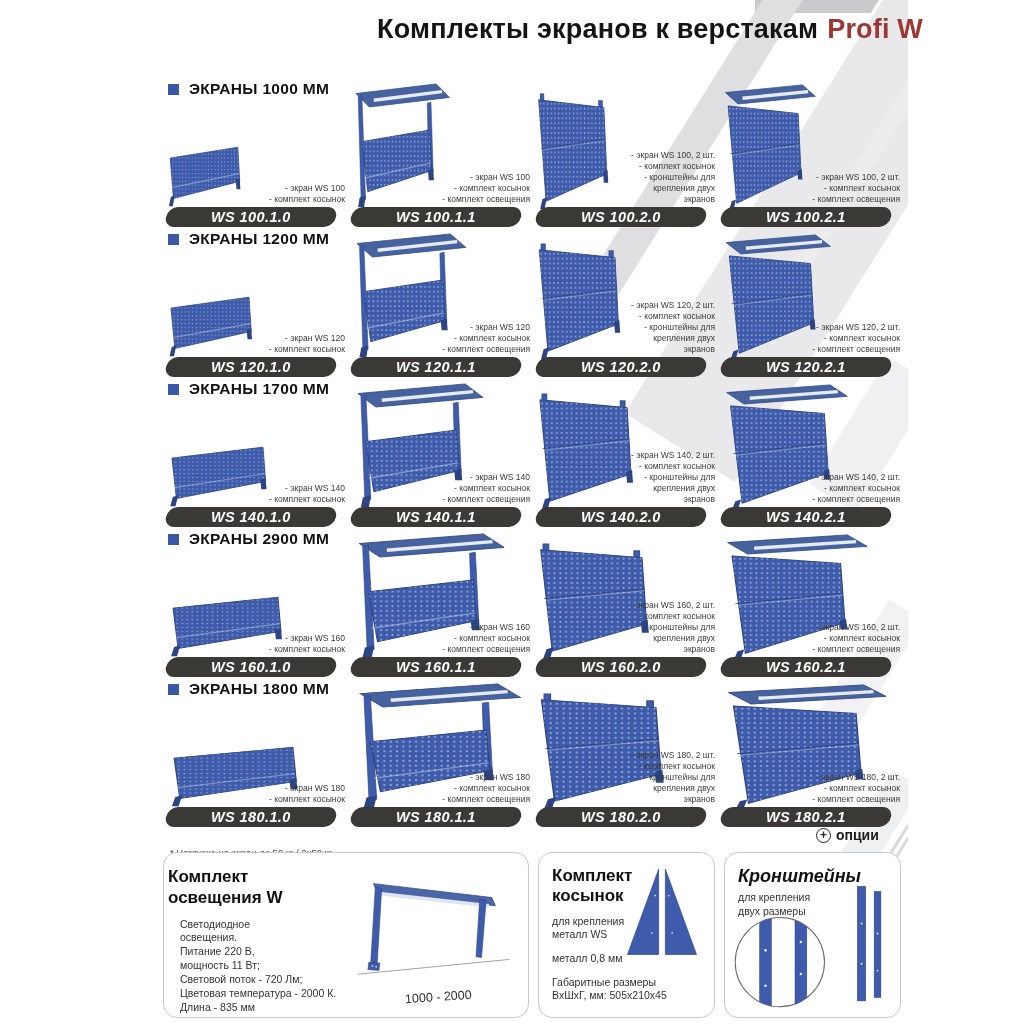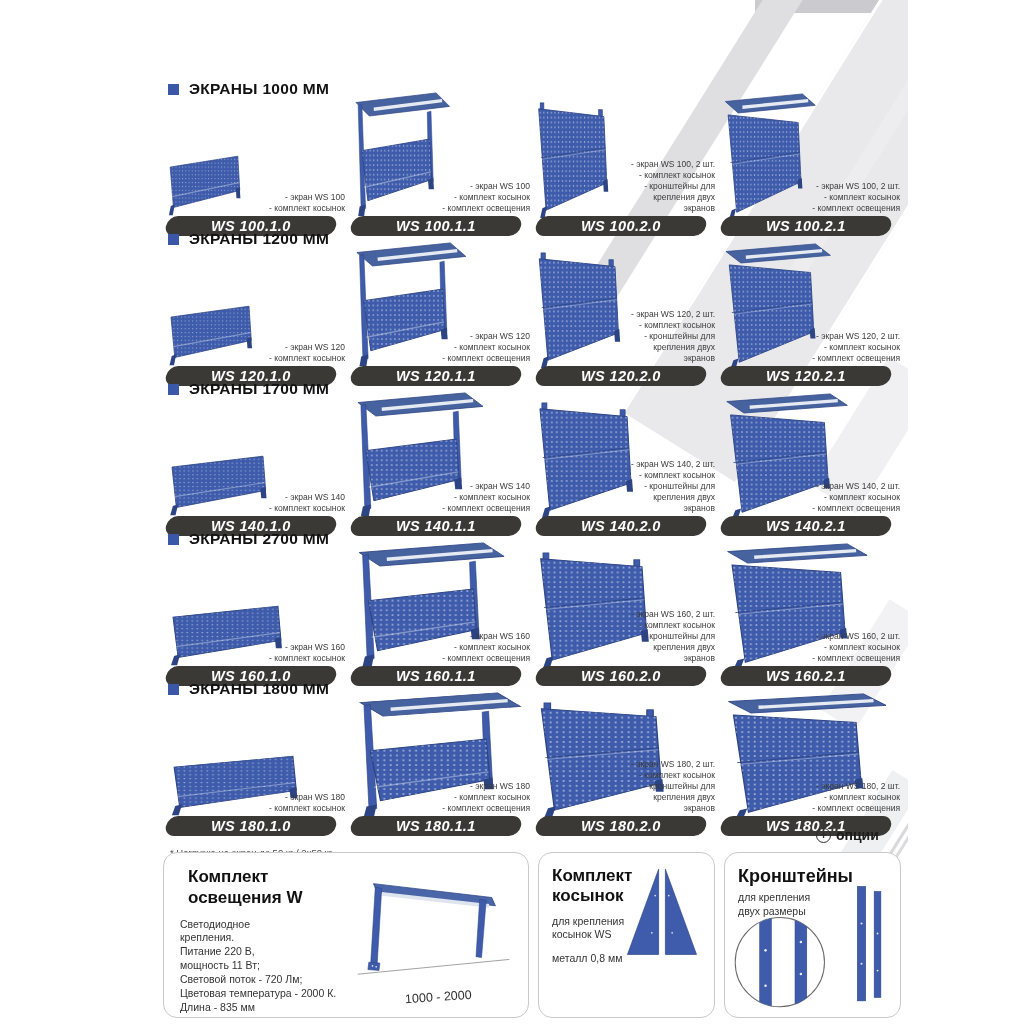--- a/index.html
+++ b/index.html
@@ -20,49 +20,49 @@
 
   .page-title{position:absolute;left:377px;top:14px;font-size:27px;font-weight:bold;color:#141414;z-index:2;letter-spacing:.2px;white-space:nowrap;}
   .accent{color:#9c3733;margin-left:9px;}
 
   #sections{position:absolute;left:163px;top:74px;width:745px;z-index:2;}
   .section{position:relative;height:150px;text-align:right;}
   .sec-head{position:absolute;left:5px;top:6px;display:flex;align-items:center;gap:10px;}
   .sq{width:11px;height:11px;background:#3a57a8;flex:0 0 auto;}
   .sec-title{font-size:15.5px;font-weight:bold;color:#121212;letter-spacing:.3px;white-space:nowrap;}
 
-  .cell{position:absolute;top:17px;height:150px;width:183px;}
+  .cell{position:absolute;top:8px;height:150px;width:183px;}
   .cell svg{position:absolute;}
   .bullets{position:absolute;left:92px;bottom:27px;width:90px;font-size:8.5px;line-height:1.3;color:#3b3b3b;}
   .bullets div::before{content:"- ";}
   .bar{position:absolute;left:3px;bottom:5px;width:170px;height:20px;background:#3a3935;border-radius:10px;
        transform:skewX(-12deg);display:flex;align-items:center;justify-content:center;}
   .bar span{transform:skewX(12deg);color:#fff;font-weight:bold;font-style:italic;font-size:14.5px;letter-spacing:.4px;white-space:nowrap;}
 
   .footnote{position:absolute;left:170px;top:847px;font-size:9.5px;color:#4a4a4a;z-index:2;}
   .options-label{position:absolute;left:816px;top:827px;display:flex;align-items:center;gap:5px;z-index:2;}
   .plus-circle{width:15px;height:15px;border:1.6px solid #2b2b2b;border-radius:50%;display:flex;align-items:center;justify-content:center;
                font-size:12px;font-weight:bold;color:#2b2b2b;line-height:1;box-sizing:border-box;}
   .options-text{font-size:14px;font-weight:bold;color:#1c1c1c;}
 
   .boxes{position:absolute;left:163px;top:852px;width:745px;height:166px;display:flex;gap:9px;z-index:2;}
   .box{position:relative;background:#fff;border:1px solid #c9c9c9;border-radius:14px;box-sizing:border-box;height:166px;}
   .box1{width:366px;}
   .box2{width:177px;}
   .box3{width:177px;}
   .box-title{font-weight:bold;color:#111;}
-  .box1 .box-title{font-size:17px;width:160px;line-height:1.25;margin:13px 0 9px 24px;}
+  .box1 .box-title{font-size:17px;width:160px;line-height:1.25;margin:13px 0 9px 4px;}
   .box1 .lines{margin-left:16px;font-size:10.5px;color:#333;line-height:1.33;width:175px;}
   .box1 .kit-svg{position:absolute;right:2px;top:14px;}
   .dim{position:absolute;right:56px;bottom:13px;font-size:12.5px;color:#333;transform:rotate(-4deg);white-space:nowrap;}
   .box2 .box-title{font-size:17px;width:95px;line-height:1.2;margin:13px 0 8px 13px;}
   .box2 .lines{margin-left:13px;font-size:10.5px;color:#333;line-height:1.3;}
   .box2 .lines .para{margin-bottom:10px;}
   .box2 .gusset-svg{position:absolute;right:8px;top:12px;}
-  .box3 .box-title{font-size:18px;margin:13px 0 4px 13px;}
+  .box3 .box-title{font-size:18px;margin:13px 0 4px 13px;font-style:italic;}
   .box3 .lines{margin-left:13px;font-size:10.5px;color:#333;line-height:1.3;}
   .box3 .bracket-svg{position:absolute;left:6px;bottom:6px;}
   .para div{white-space:nowrap;}
 </style>
 </head>
 <body>
 
 <div class="page">
 
   <svg width="0" height="0" style="position:absolute" aria-hidden="true">
@@ -78,20 +78,23 @@
     <div class="band b1"></div>
     <div class="band b2"></div>
     <div class="band b3"></div>
     <div class="band b4"></div>
     <div class="band b5"></div>
     <div class="band b6"></div>
     <div class="band b7"></div>
     <div class="band b8"></div>
   </div>
 
+  <div class="page-title">
+    <span>Комплекты экранов к верстакам</span><span class="accent">Profi W</span>
+  </div>
 
   <div id="sections">
       <div class="section">
         <div class="sec-head">
           <span class="sq"></span>
           <span class="sec-title">ЭКРАНЫ 1000 ММ</span>
         </div>
         <div class="cell" style="left: 0px;">
           <svg viewBox="0 0 120 85" preserveAspectRatio="none" width="78" height="66" style="left:2px;bottom:25px;">
             <path d="M8,22 L112,8 L115,52 L13,74 Z" fill="#3e5cab" stroke="#2c4384" stroke-width="1"></path>
@@ -332,21 +335,21 @@
             <div>комплект освещения</div>
           </div>
           <div class="bar">
             <span>WS 140.2.1</span>
           </div>
         </div>
       </div>
       <div class="section">
         <div class="sec-head">
           <span class="sq"></span>
-          <span class="sec-title">ЭКРАНЫ 2700 ММ</span>
+          <span class="sec-title">ЭКРАНЫ 2900 ММ</span>
         </div>
         <div class="cell" style="left: 0px;">
           <svg viewBox="0 0 120 85" preserveAspectRatio="none" width="121" height="66" style="left:2px;bottom:25px;">
             <path d="M8,22 L112,8 L115,52 L13,74 Z" fill="#3e5cab" stroke="#2c4384" stroke-width="1"></path>
      <path d="M8,22 L112,8 L115,52 L13,74 Z" fill="url(#pdots)"></path>
      <path d="M11,60 L114,42" stroke="rgba(255,255,255,0.35)" stroke-width="1.5" fill="none"></path>
      <path d="M9,72 L15,70 L12,84 L6,84 Z" fill="#2c4384"></path>
      <path d="M109,50 L115,48 L116,62 L110,62 Z" fill="#2c4384"></path>
           </svg>
           <div class="bullets">
@@ -511,21 +514,21 @@
     <span class="options-text">опции</span>
   </div>
 
   <div class="boxes">
 
     <div class="box box1">
       <div class="box-title">Комплект освещения W</div>
       <div class="lines">
           <div class="para">
             <div>Светодиодное</div>
-            <div>крепления.</div>
+            <div>освещения.</div>
             <div>Питание 220 В,</div>
             <div>мощность 11 Вт;</div>
             <div>Световой поток - 720 Лм;</div>
             <div>Цветовая температура - 2000 К.</div>
             <div>Длина - 835 мм</div>
           </div>
         </div>
       <svg class="kit-svg" viewBox="0 0 200 132" width="185" height="122">
         <path d="M35,18 L163,33 L167,42 L39,27 Z" fill="#4a66a8" stroke="#2c4384" stroke-width="0.8"></path>
         <path d="M44,29 L160,42" stroke="#dfe5f0" stroke-width="4" fill="none"></path>
@@ -537,24 +540,28 @@
         <path d="M18,116 L182,100" stroke="#9a9a9a" stroke-width="1" fill="none"></path>
       </svg>
       <div class="dim">1000 - 2000</div>
     </div>
 
     <div class="box box2">
       <div class="box-title">Комплект косынок</div>
       <div class="lines">
           <div class="para">
             <div>для крепления</div>
-            <div>косынок WS</div>
+            <div>металл WS</div>
           </div>
           <div class="para">
             <div>металл 0,8 мм</div>
+          </div>
+          <div class="para">
+            <div>Габаритные размеры</div>
+            <div>ВхШхГ, мм: 505х210х45</div>
           </div>
         </div>
       <svg class="gusset-svg" viewBox="0 0 130 140" width="88" height="95">
         <path d="M60,6 L60,132 L14,132 Z" fill="#3e5cab" stroke="#2c4384" stroke-width="1"></path>
         <circle cx="55" cy="45" r="1.3" fill="#dbe0ec"></circle>
           <circle cx="50" cy="100" r="1.3" fill="#dbe0ec"></circle>
         <path d="M70,6 L70,132 L116,132 Z" fill="#3e5cab" stroke="#2c4384" stroke-width="1"></path>
         <circle cx="75" cy="45" r="1.3" fill="#dbe0ec"></circle>
           <circle cx="80" cy="100" r="1.3" fill="#dbe0ec"></circle>
       </svg>

